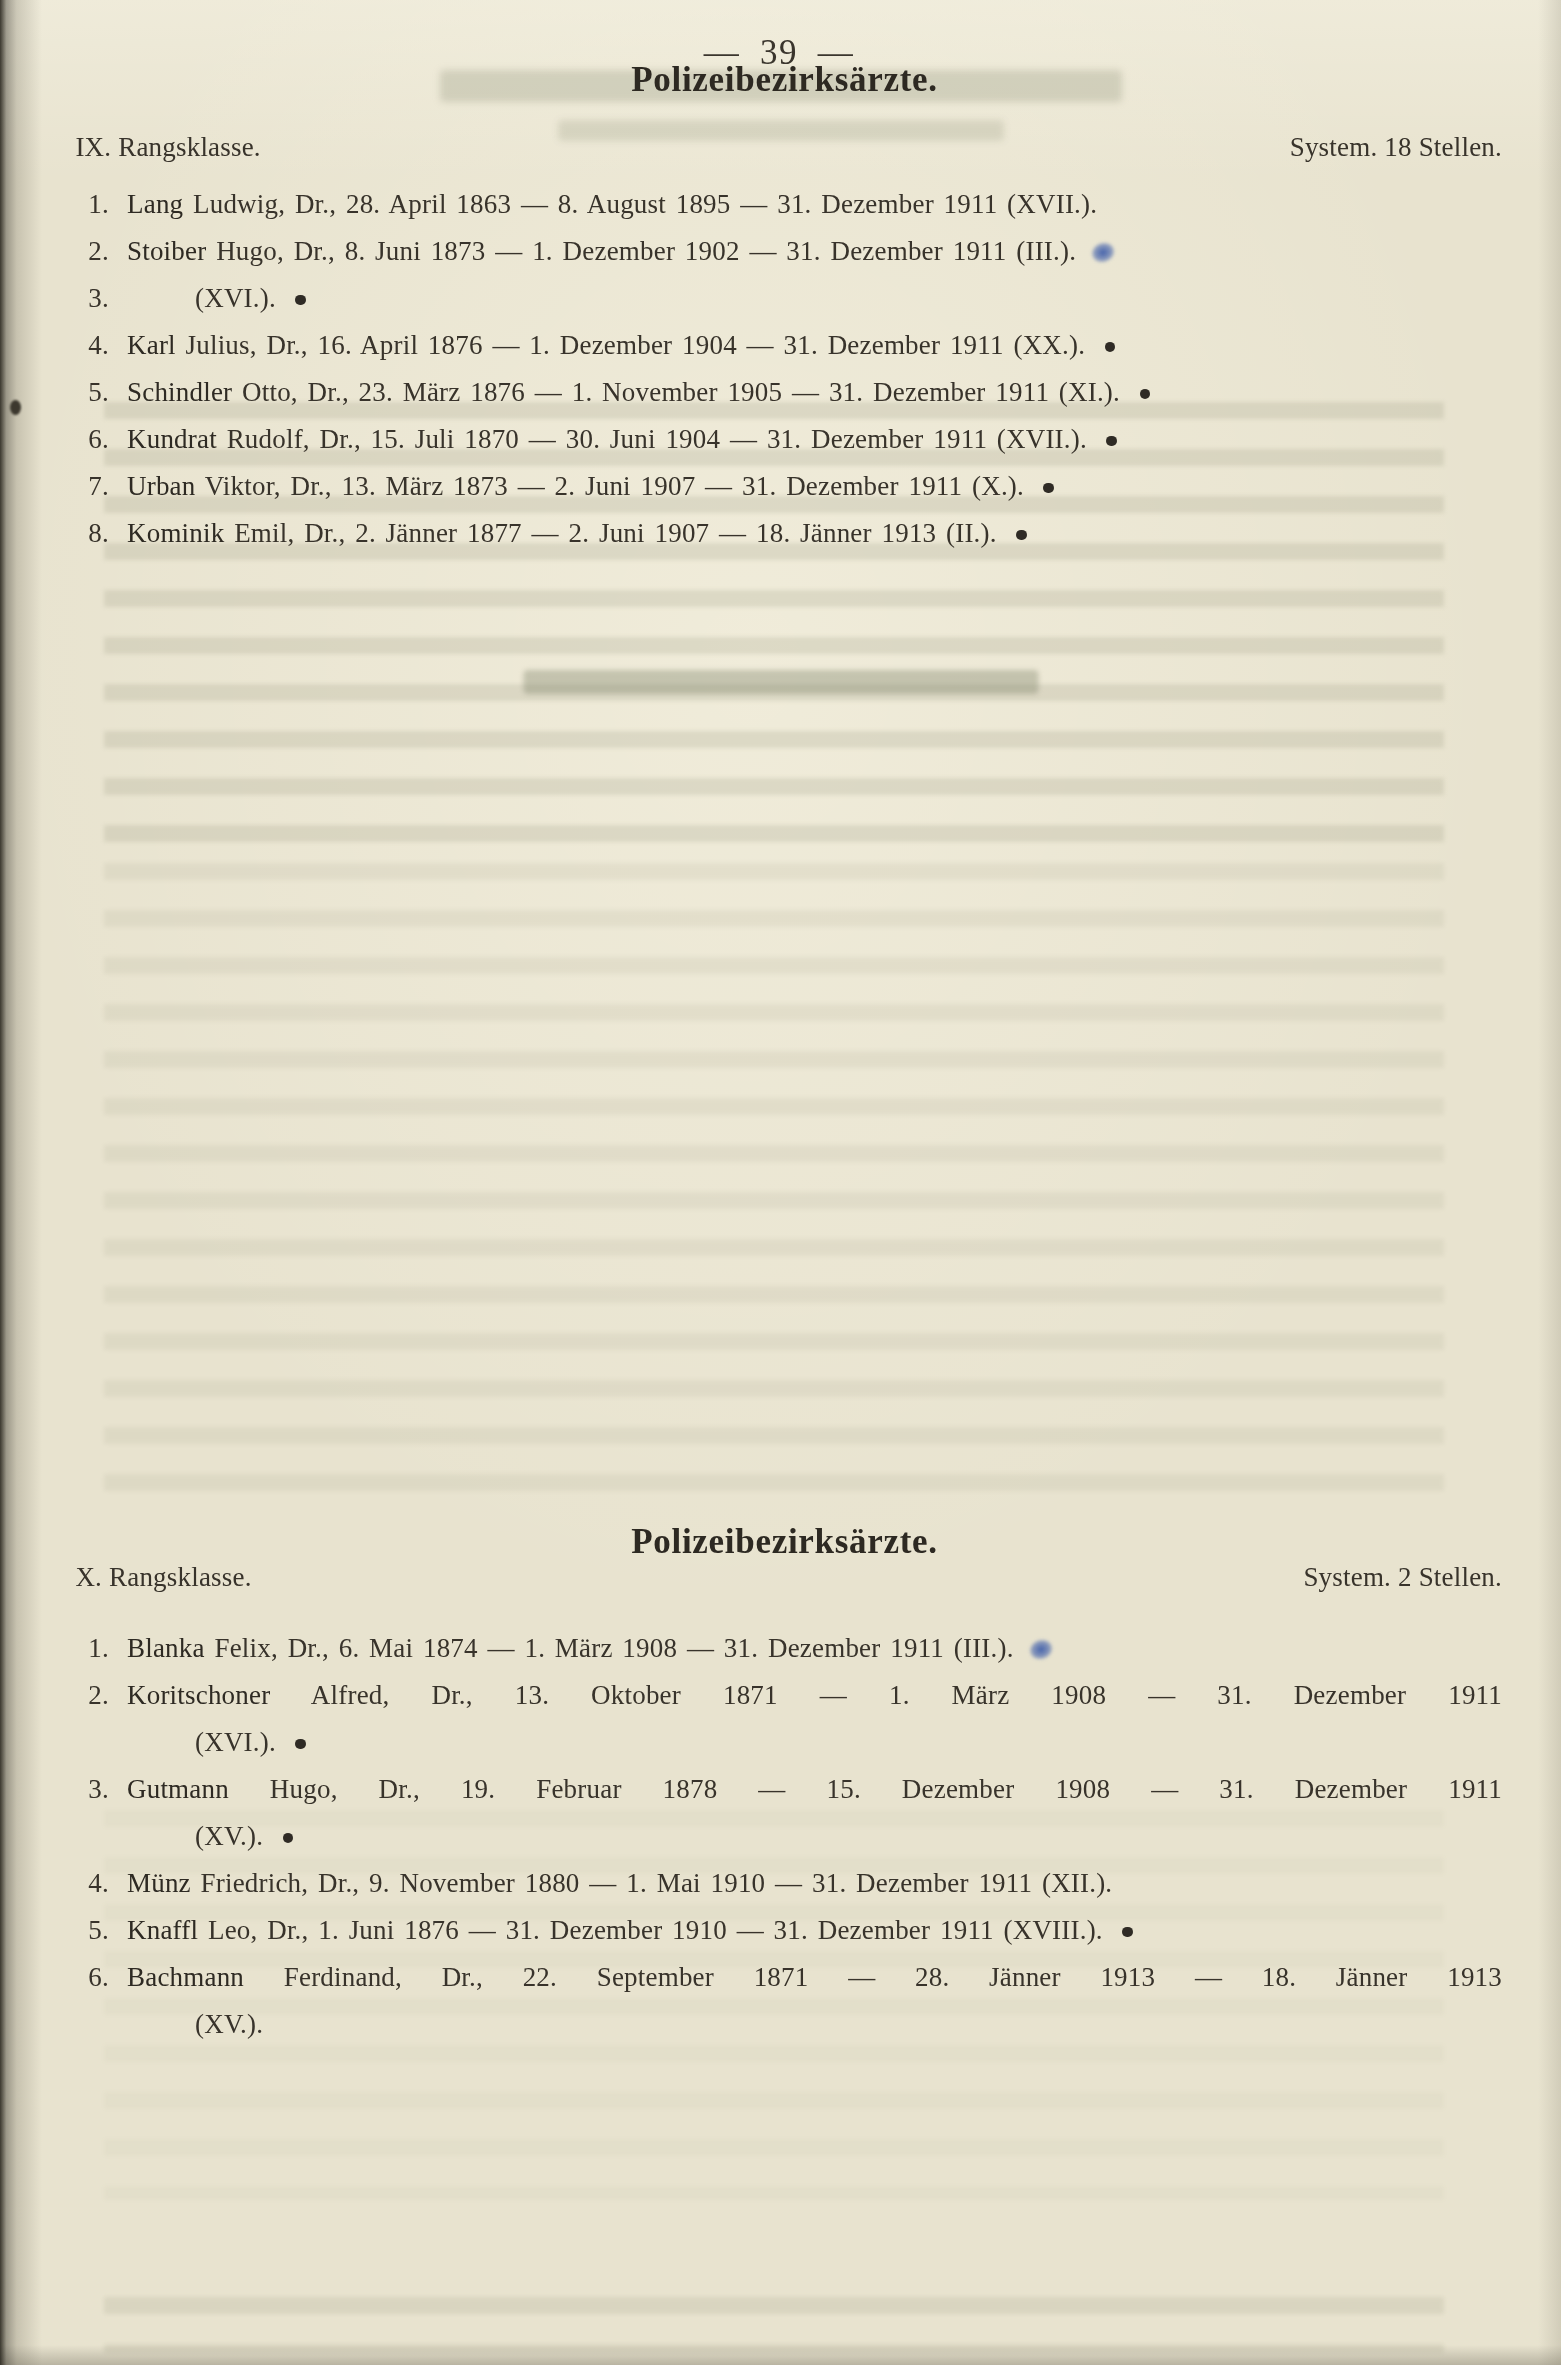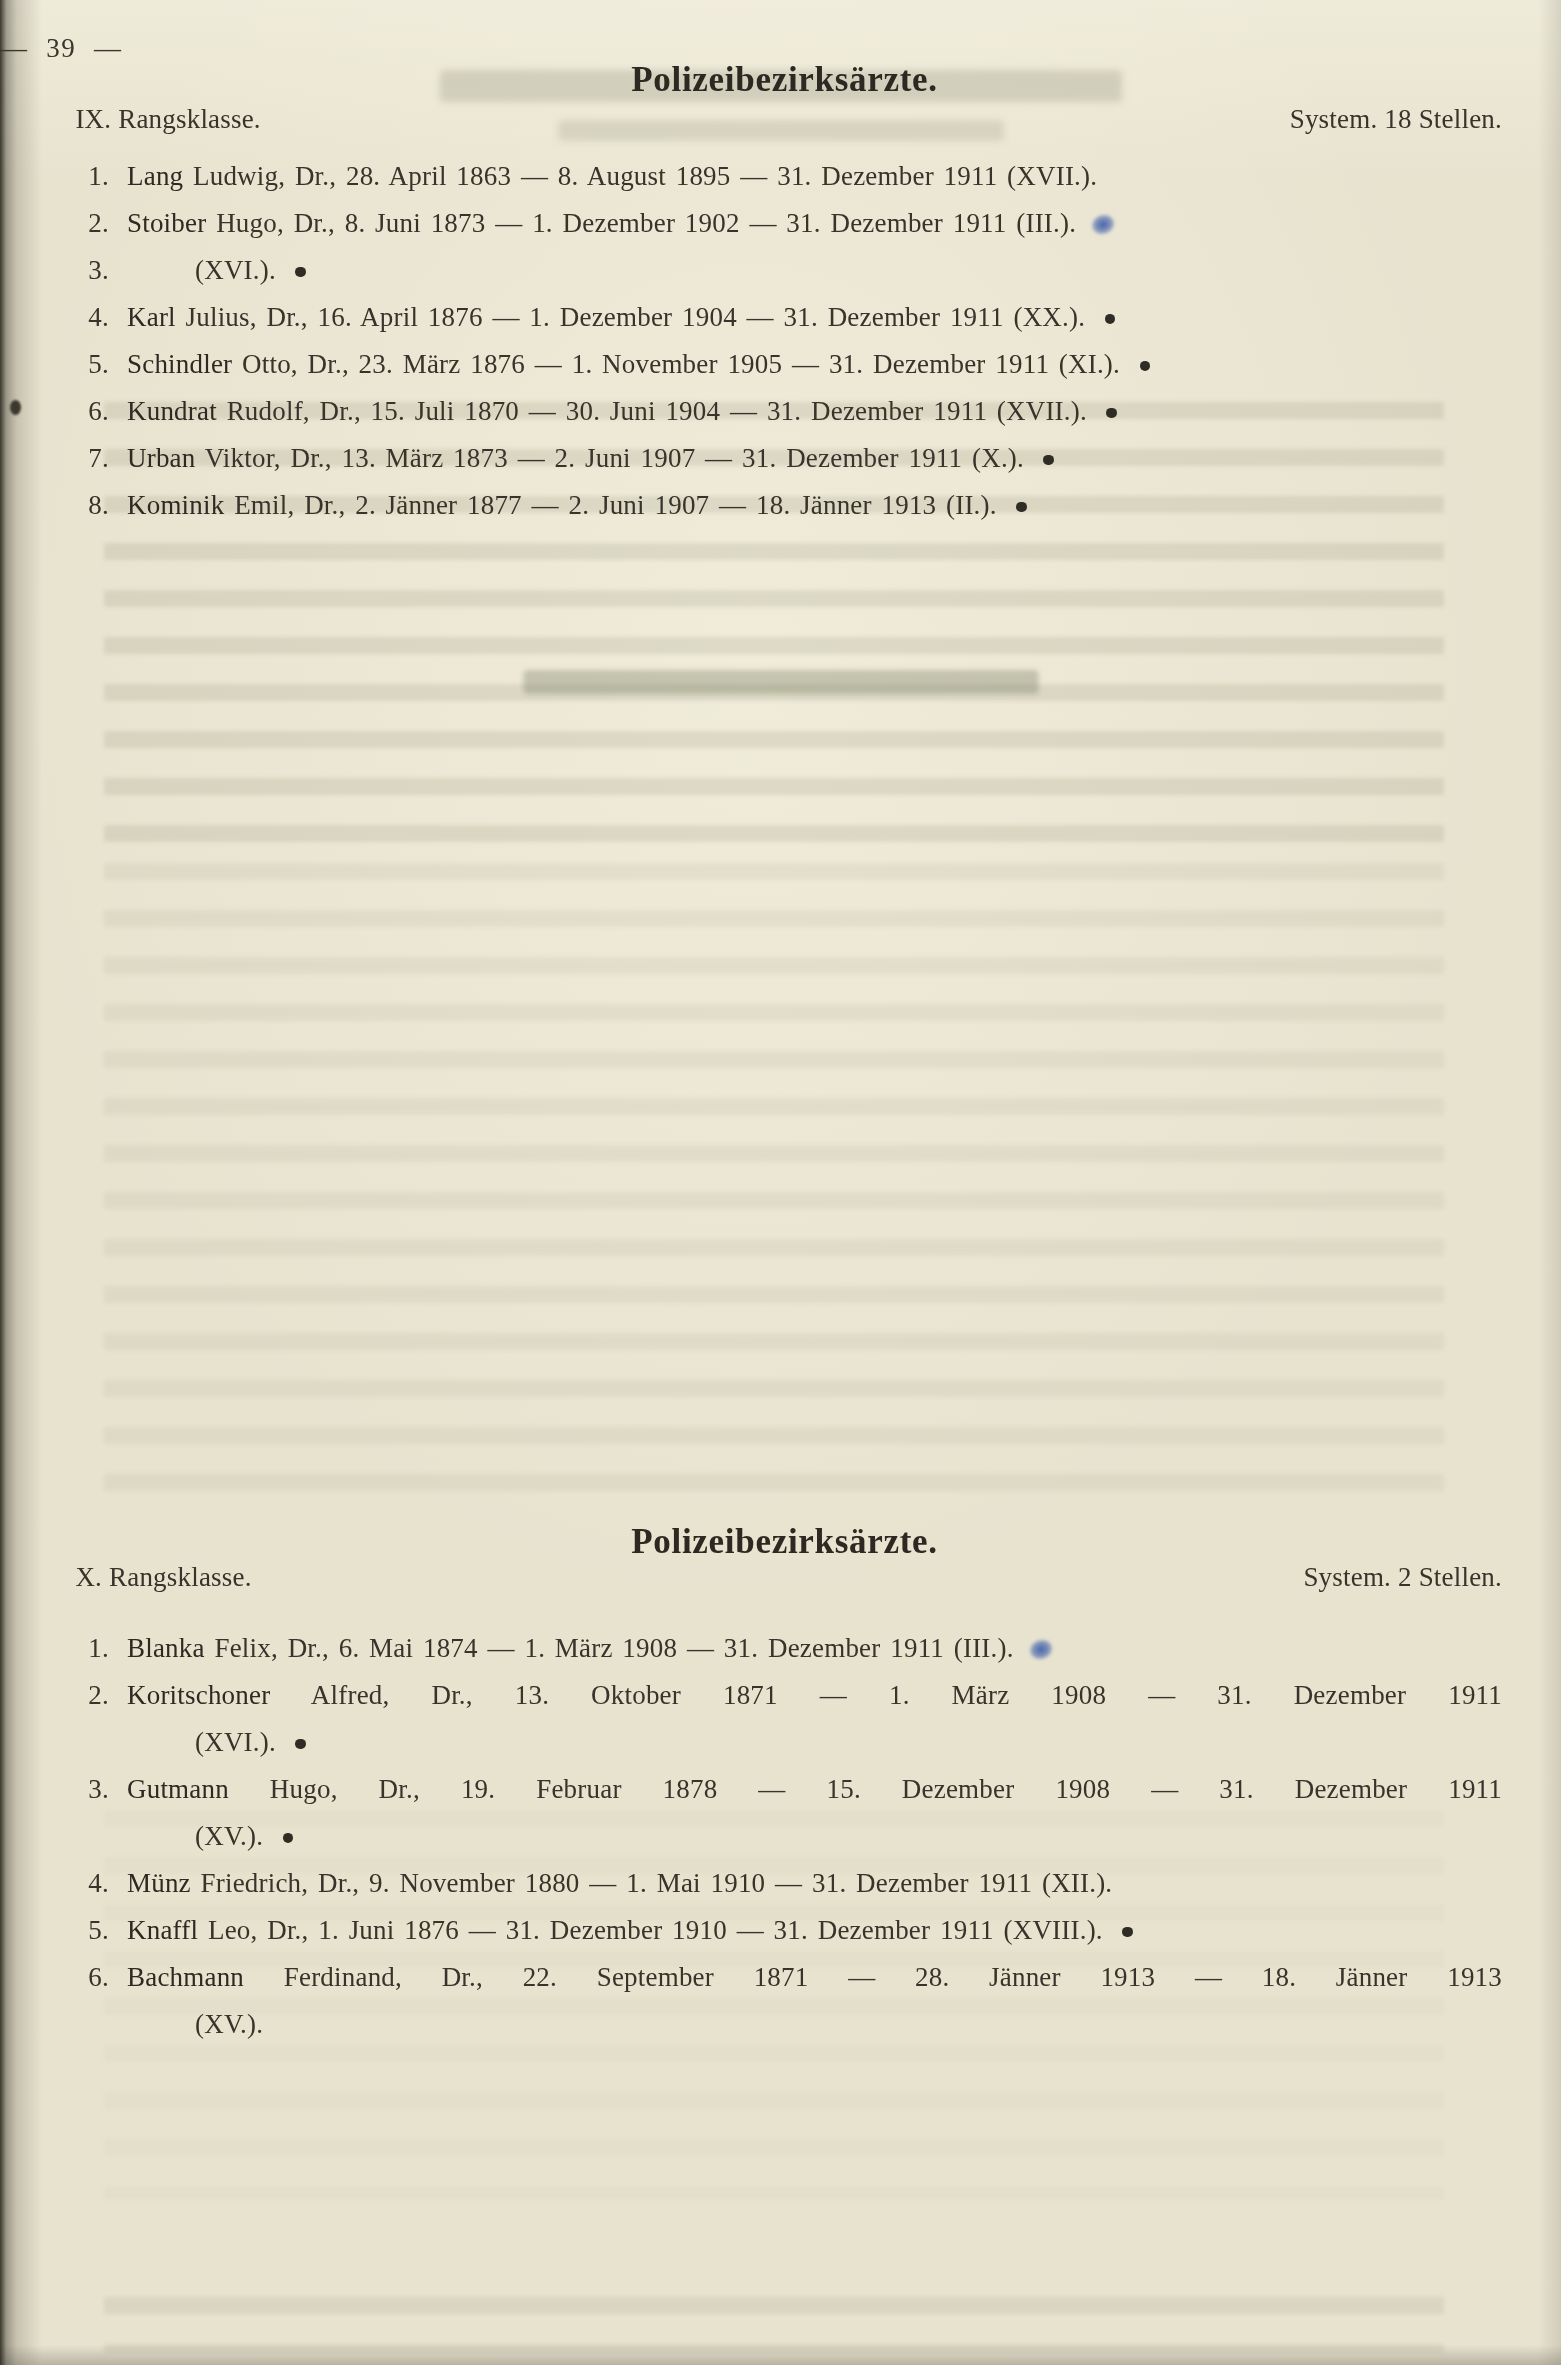--- a/index.html
+++ b/index.html
@@ -7,26 +7,26 @@
   .page{
     position:relative;width:1562px;height:2366px;overflow:hidden;color:#38332b;
     background:
       linear-gradient(to right, rgba(40,37,29,.9) 0px, rgba(40,37,29,.40) 6.3px, rgba(84,79,64,.22) 16.7px, rgba(84,79,64,0) 42px),
       linear-gradient(to left, rgba(84,79,64,.16) 0px, rgba(84,79,64,0) 24px),
       linear-gradient(to top, rgba(70,66,52,.30) 0px, rgba(70,66,52,0) 21px),
       linear-gradient(to bottom, rgba(255,253,242,.30) 0px, rgba(255,253,242,0) 181px),
       radial-gradient(ellipse 1044px 1323px at 48% 28%, rgba(255,252,238,.35), rgba(0,0,0,0) 72%),
       #e8e3cf;
   }
-  .page-number{position:absolute;top:33px;left:0;right:4px;font-size:27px;letter-spacing:1.4px;word-spacing:9.7px;color:#3a352d}
+  .page-number{position:absolute;top:33px;left:0;right:4px;text-align:center;font-size:35px;letter-spacing:1.4px;word-spacing:9.7px;color:#3a352d}
   .sec{position:absolute;left:67px;right:60px}
   .sec1{top:60px}
   .sec2{top:1522px}
   .title{font-size:35px;font-weight:700;text-align:center;letter-spacing:0.7px;color:#2d2922}
-  .rankline{display:flex;justify-content:space-between;margin-top:4px;font-size:27px;padding-left:8.4px;letter-spacing:0.2px}
+  .rankline{display:flex;justify-content:space-between;margin-top:32px;font-size:27px;padding-left:8.4px;letter-spacing:0.2px}
   .sec2 .rankline{margin-top:0}
   .entries{margin-top:18px;font-size:27px;letter-spacing:0.2px;word-spacing:2.8px}
   .sec2 .entries{margin-top:32px}
   .entry{display:flex;line-height:47px}
   .num{flex:none;width:42px;text-align:right;margin-right:18px}
   .ebody{flex:1;min-width:0}
   .just{text-align:justify;text-align-last:justify}
   .cont{margin-left:68px}
   b.surname{font-weight:400;color:#2e2a23}
   .dot{display:inline-block;width:10.4px;height:10.4px;border-radius:50%;background:#2f2b25;margin-left:19.5px;transform:translateY(-2.1px)}

